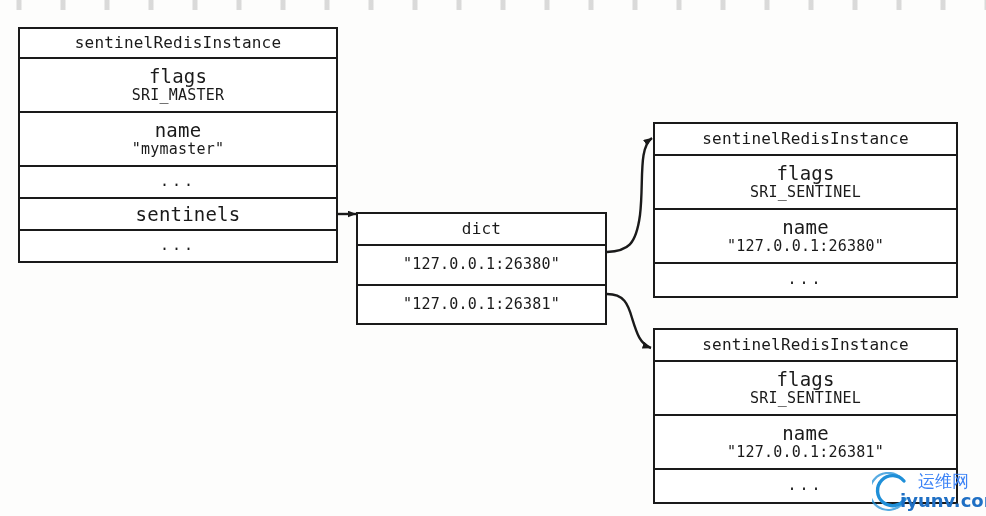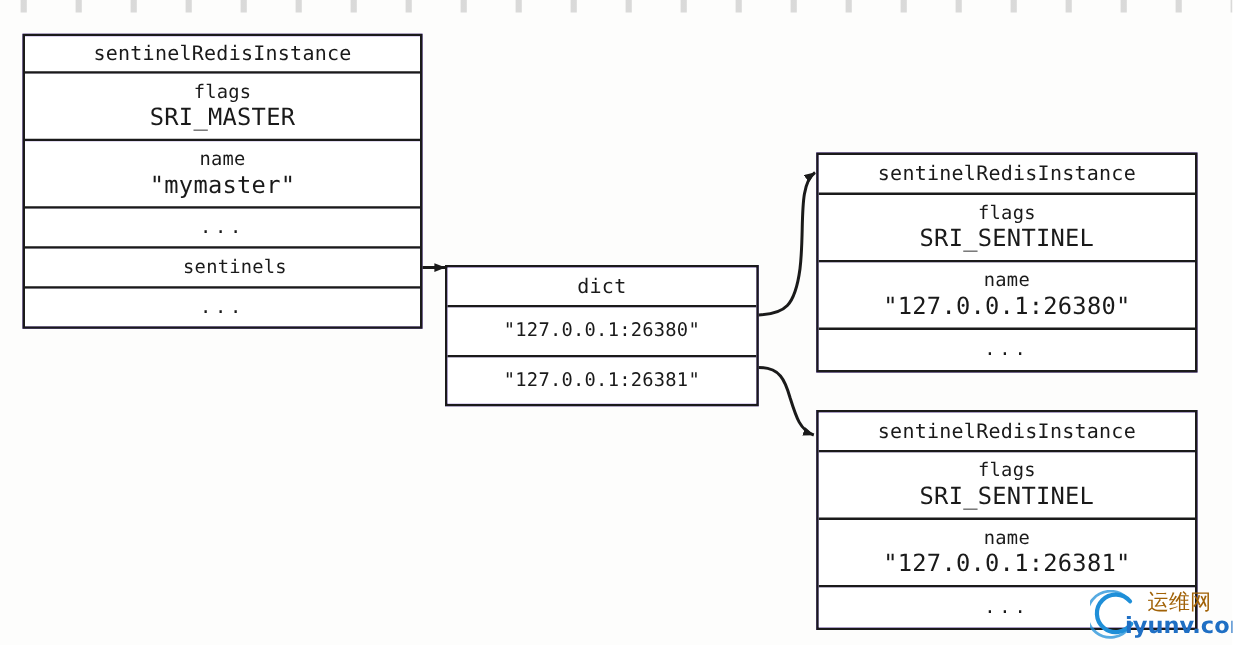--- a/index.html
+++ b/index.html
@@ -58,24 +58,24 @@
   .row .line {
     display: block;
     line-height: 1.18;
     white-space: pre;
     letter-spacing: 0.2px;
   }
   .title-row {
     font-size: 16px;
   }
   .kv-row .key {
+    font-size: 19px;
+  }
+  .kv-row .val {
     font-size: 15px;
-  }
-  .kv-row .val {
-    font-size: 19px;
   }
   .ellipsis-row .line {
     font-size: 15px;
     letter-spacing: 3px;
   }
   .dict-row .line {
     font-size: 15px;
   }
 
   svg.connectors {
@@ -94,21 +94,21 @@
     width: 112px;
     height: 44px;
     pointer-events: none;
   }
   .wm-text-cn {
     position: absolute;
     left: 46px;
     top: 0px;
     font-family: "DejaVu Sans", "Liberation Sans", sans-serif;
     font-size: 17px;
-    color: #a16207;
+    color: #3b82f6;
     white-space: nowrap;
   }
   .wm-text-en {
     position: absolute;
     left: 28px;
     top: 20px;
     font-family: "DejaVu Sans", "Liberation Sans", sans-serif;
     font-weight: bold;
     font-size: 18px;
     color: #1f6fc4;

